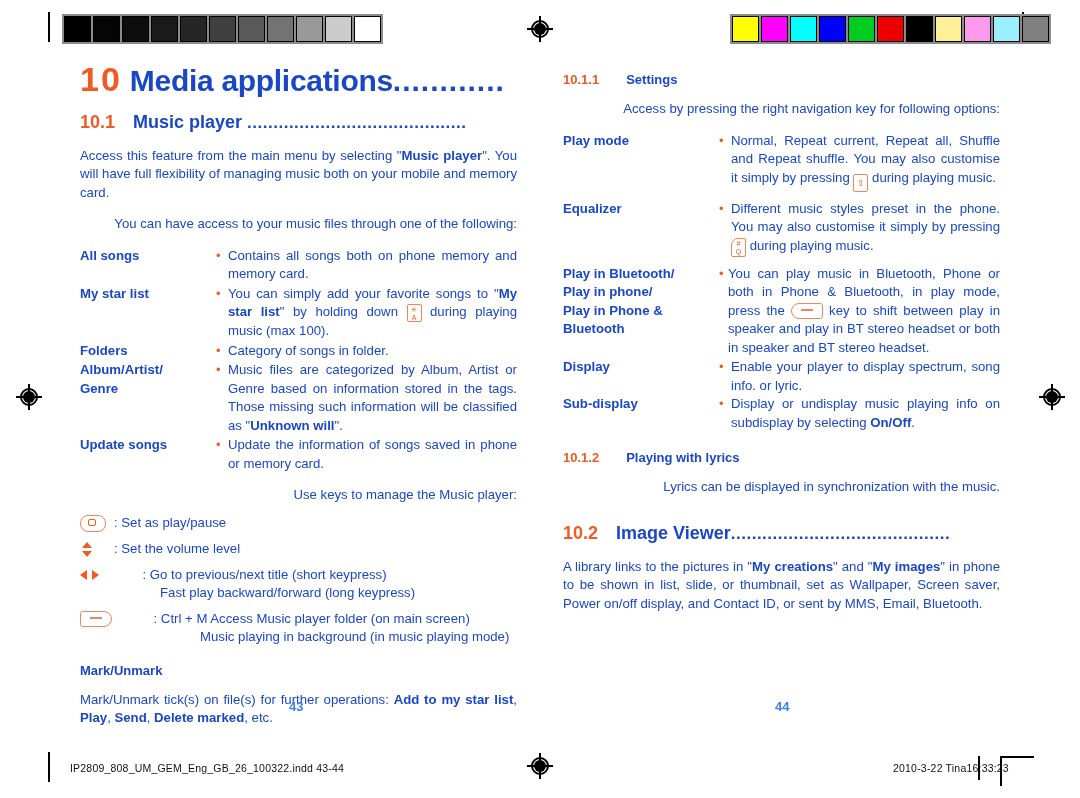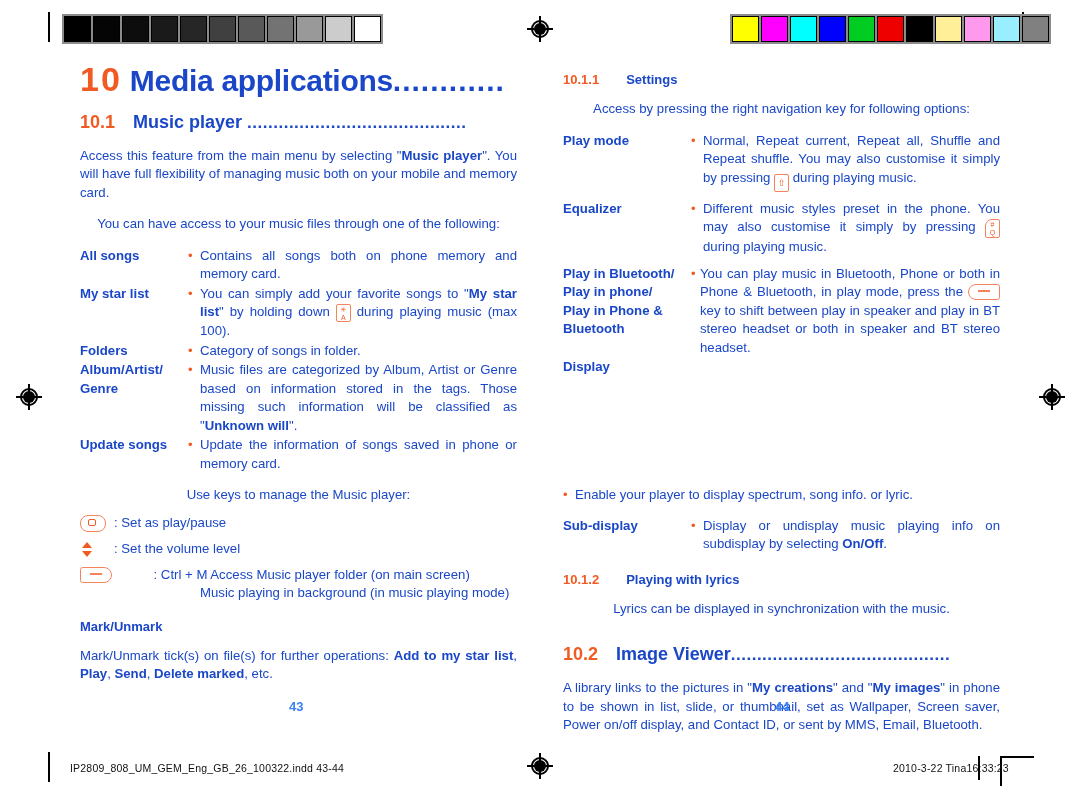--- a/index.html
+++ b/index.html
@@ -35,26 +35,26 @@
   h1.chapter .dots{letter-spacing:1px;}
 
   h2.sec{margin:0 0 14px 0;font-size:18px;font-weight:bold;color:#1a47c8;white-space:nowrap;}
   h2.sec .num{color:#f15a22;margin-right:18px;letter-spacing:0px;}
   h2.sec .dots{letter-spacing:0.5px;font-size:17px;}
 
   h3.sub{margin:0 0 13px 0;font-size:13px;font-weight:bold;color:#1a47c8;}
   h3.sub .num{color:#f15a22;margin-right:27px;}
 
   p{margin:0 0 13px 0;font-size:13.2px;line-height:18.5px;text-align:justify;color:#1a47c8;}
-  p.nj{text-align:center;}
+  p.nj{text-align:right;}
   b{font-weight:bold;}
 
   
   .defs{margin:0 0 13px 0;}
-  .row{display:flex;margin-bottom:1px;}
+  .row{display:flex;margin-bottom:1px;gap:28px;}
   .term{width:108px;flex:0 0 108px;font-size:13.2px;font-weight:bold;line-height:18.5px;color:#1a47c8;}
   .desc{flex:1;font-size:13.2px;line-height:18.5px;text-align:justify;color:#1a47c8;position:relative;padding-left:12px;}
   .desc .bullet{position:absolute;left:0;top:0;color:#f15a22;font-size:13px;line-height:18.5px;}
   .defs.wide .term{width:128px;flex:0 0 128px;}
 
   
   .keys{margin:0 0 10px 0;}
   .keyrow{display:flex;align-items:flex-start;margin-bottom:7px;text-align:center;}
   .keyicon{width:34px;flex:0 0 34px;display:flex;align-items:center;justify-content:flex-start;height:19px;}
   .keytxt{font-size:13.2px;line-height:18.5px;color:#1a47c8;}
@@ -212,20 +212,29 @@
       <div class="keyrow">
         <div class="keyicon">
           <div class="arrows-ud">
               <div class="tri tri-up"></div>
               <div class="tri tri-dn"></div>
             </div>
         </div>
         <div class="keytxt">: Set the volume level</div>
       </div>
 
+      <div class="keyrow">
+        <div class="keyicon">
+          <div class="arrows-lr">
+              <div class="tri tri-l"></div>
+              <div class="tri tri-r"></div>
+            </div>
+        </div>
+        <div class="keytxt"><span>: Go to previous/next title (short keypress)</span><span class="ind">Fast play backward/forward (long keypress)</span></div>
+      </div>
 
       <div class="keyrow">
         <div class="keyicon">
             <span class="k k-soft">
               <i></i>
             </span>
           </div>
         <div class="keytxt"><span>: Ctrl + M Access Music player folder (on main screen)</span><span class="ind2">Music playing in background (in music playing mode)</span></div>
       </div>
 
@@ -255,21 +264,21 @@
       <div class="row" style="margin-bottom:8px;">
         <div class="term">Equalizer</div>
         <div class="desc"><span class="bullet">•</span><span>Different music styles preset in the phone. You may also customise it simply by pressing </span><span class="k k-hash"><s>#</s><s>Q</s></span><span> during playing music.</span></div>
       </div>
 
       <div class="row" style="">
         <div class="term"><span>Play in Bluetooth/</span><br><span>Play in phone/</span><br><span>Play in Phone &amp;</span><br><span>Bluetooth</span></div>
         <div class="desc" style="padding-left:9px;"><span class="bullet">•</span><span>You can play music in Bluetooth, Phone or both in Phone &amp; Bluetooth, in play mode, press the </span><span class="k k-soft left"><i></i></span><span> key to shift between play in speaker and play in BT stereo headset or both in speaker and BT stereo headset.</span></div>
       </div>
 
-      <div class="row" style="margin-bottom:12px;flex-direction:column;">
+      <div class="row" style="margin-bottom:0;">
         <div class="term">Display</div>
         <div class="desc"><span class="bullet">•</span><span>Enable your player to display spectrum, song info. or lyric.</span></div>
       </div>
 
       <div class="row">
         <div class="term">Sub-display</div>
         <div class="desc"><span class="bullet">•</span><span>Display or undisplay music playing info on subdisplay by selecting </span><b>On/Off</b><span>.</span></div>
       </div>
 
     </div>

